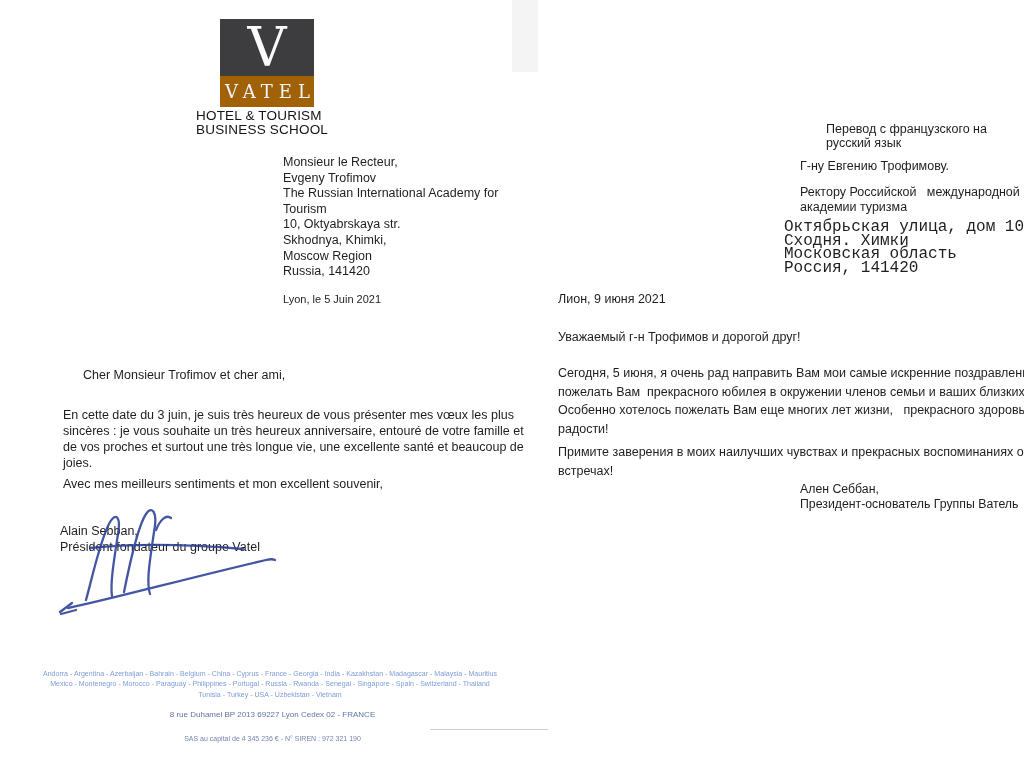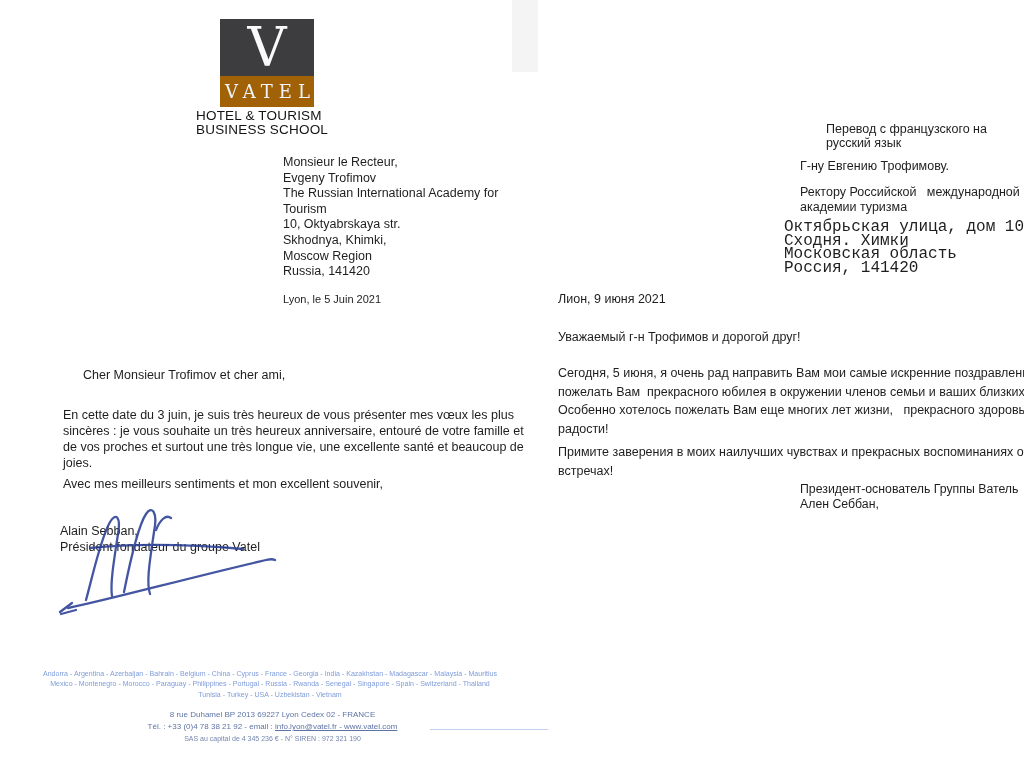--- a/index.html
+++ b/index.html
@@ -104,29 +104,26 @@
 Россия, 141420</div>
   <div class="abs ru-date">Лион, 9 июня 2021</div>
   <div class="abs ru-salutation">Уважаемый  г-н Трофимов и дорогой друг!</div>
   <div class="abs ru-p1 pre">Сегодня, 5 июня, я очень рад направить Вам мои самые искренние поздравления,
 пожелать Вам  прекрасного юбилея в окружении членов семьи и ваших близких!
 Особенно хотелось пожелать Вам еще многих лет жизни,   прекрасного здоровья и много
 радости!</div>
   <div class="abs ru-p2 pre">Примите заверения в моих наилучших чувствах и прекрасных воспоминаниях о наших
 встречах!</div>
   <div class="abs ru-sig">
+    <div>Ален Себбан,</div>
     <div>Президент-основатель Группы Ватель</div>
-    <div>Ален Себбан,</div>
   </div>
 
   <div class="abs countries">
     <div>Andorra - Argentina - Azerbaijan - Bahrain - Belgium - China - Cyprus - France - Georgia - India - Kazakhstan - Madagascar - Malaysia - Mauritius</div>
     <div>Mexico - Montenegro - Morocco - Paraguay - Philippines - Portugal - Russia - Rwanda - Senegal - Singapore - Spain - Switzerland - Thailand</div>
     <div>Tunisia - Turkey - USA - Uzbekistan - Vietnam</div>
   </div>
   <div class="abs f-addr1">8 rue Duhamel   BP 2013   69227 Lyon Cedex 02 - FRANCE</div>
-  <div class="abs f-addr2">
-    <span>Tél. : +33 (0)4 78 38 21 92 - email : </span><span class="f-link">info.lyon@vatel.fr - www.vatel.com</span>
-  </div>
   <div class="abs f-legal">SAS au capital de 4 345 236 € - N° SIREN : 972 321 190</div>
   <div class="abs f-rule"></div>
 
 </div>
 
 </body></html>

